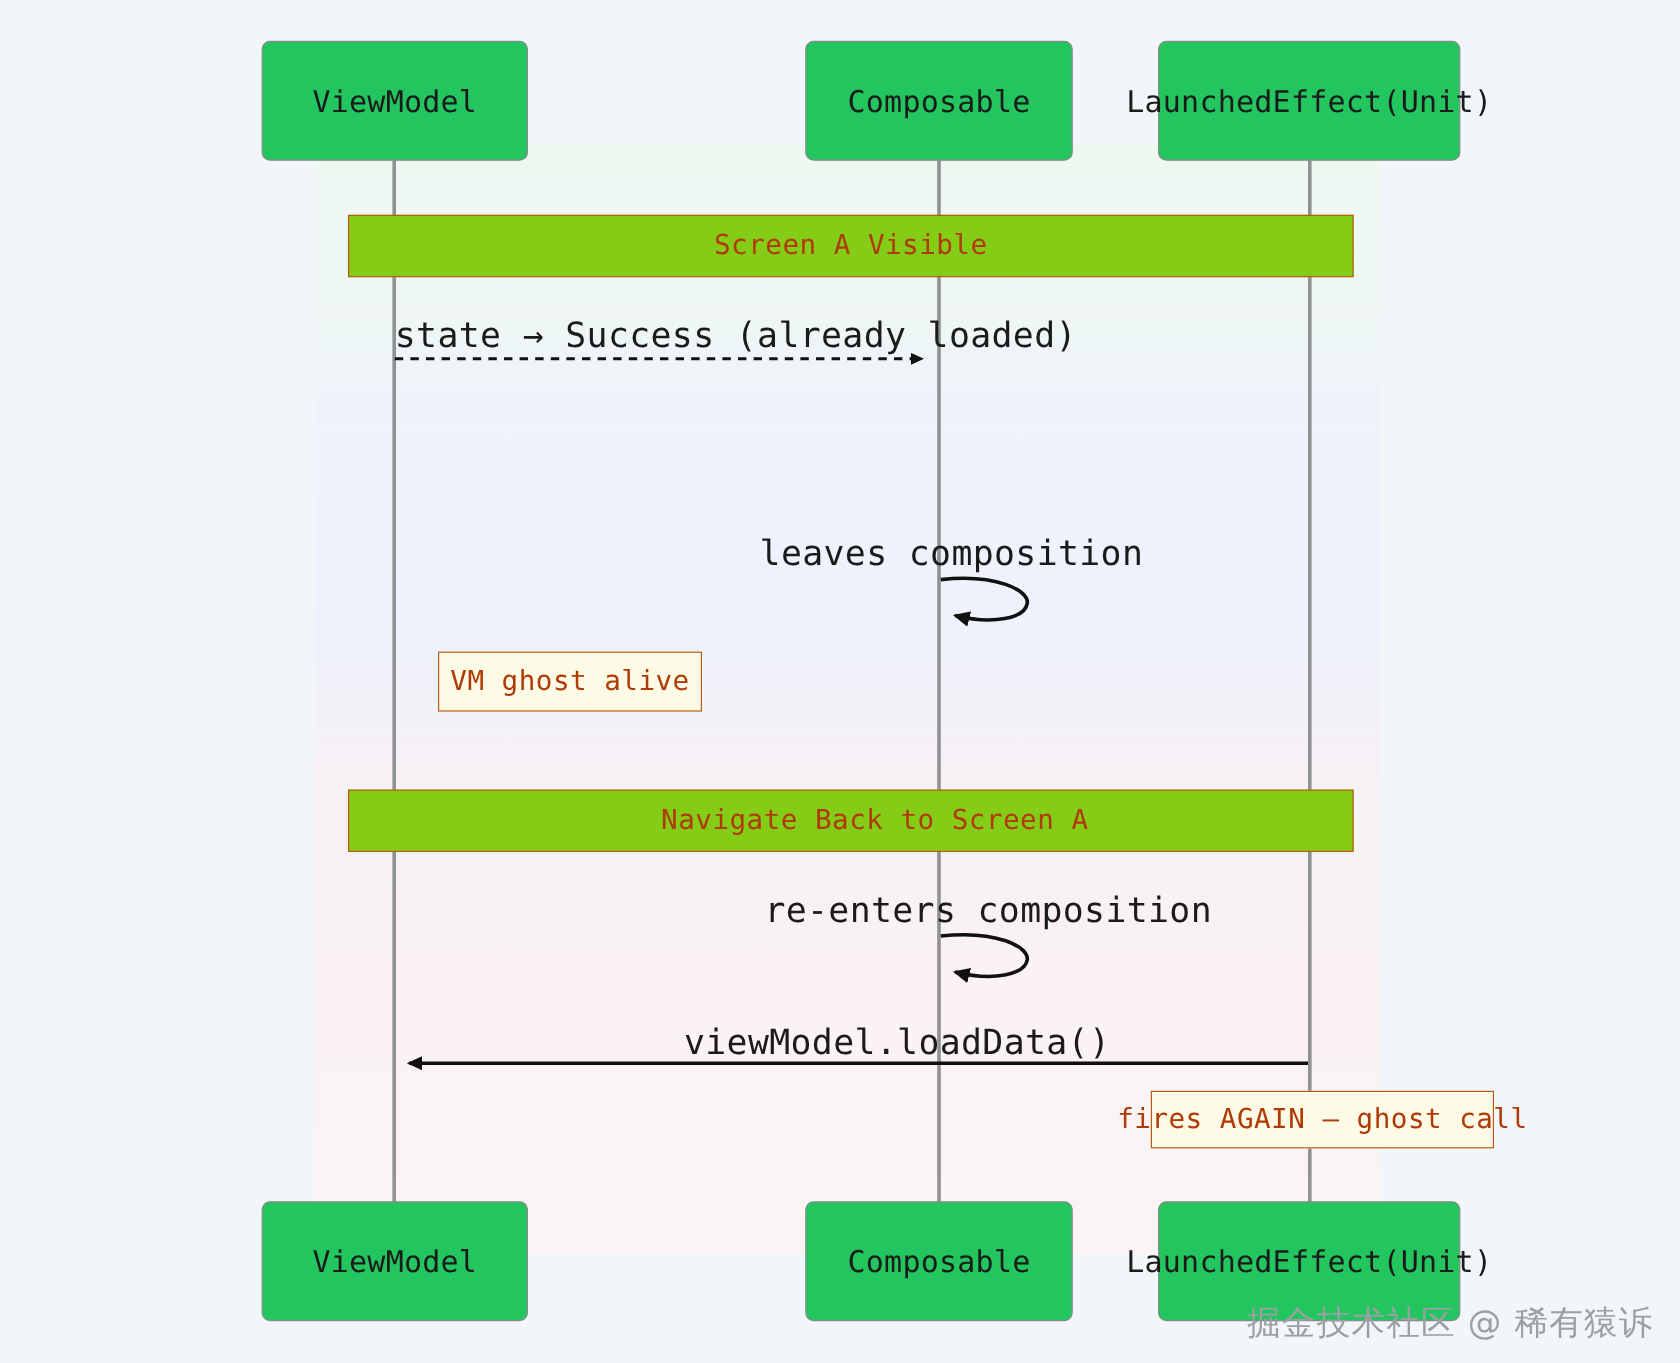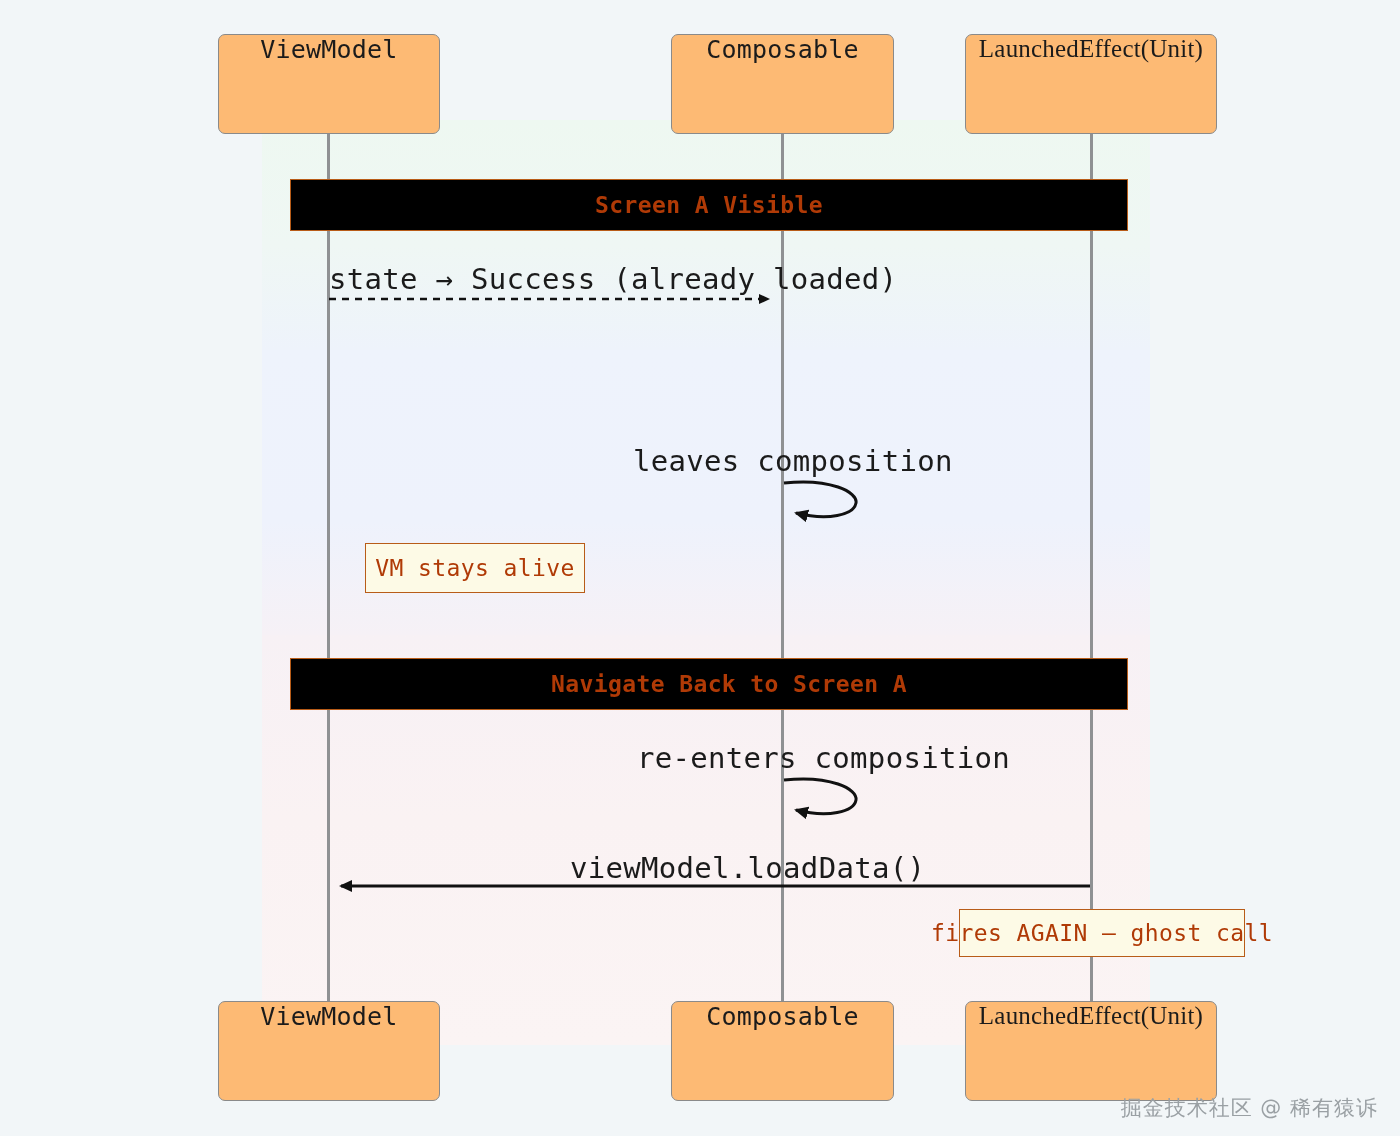--- a/index.html
+++ b/index.html
@@ -39,56 +39,55 @@
   .tint-pink {
     top: 635px;
     height: 410px;
     background: linear-gradient(180deg, #f7f1f5 0%, #faf2f3 45%, #fbf4f4 100%);
   }
 
   
   .participant {
     position: absolute;
     box-sizing: border-box;
-    background: #fdba74;
+    background: #22c55e;
     border: 1.6px solid #8a8a8a;
     border-radius: 7px;
     display: flex;
+    align-items: center;
     justify-content: center;
     color: #1b1b1b;
     font-size: 25px;
     letter-spacing: 0.2px;
     white-space: nowrap;
   }
   .participant.overflow {
     overflow: visible;
-    font-family: Liberation Serif, serif;
   }
 
   
   .lifeline {
     position: absolute;
     width: 3px;
     background: #8f9193;
   }
 
   
   .barnote {
     position: absolute;
     box-sizing: border-box;
-    background: #000000;
+    background: #84cc16;
     border: 1.7px solid #b85c18;
     display: flex;
     align-items: center;
     justify-content: center;
     color: #b03a06;
     font-size: 23px;
     letter-spacing: 0.4px;
     white-space: nowrap;
-    font-weight: bold;
   }
 
   
   .smallnote {
     position: absolute;
     box-sizing: border-box;
     background: #fdfae6;
     border: 1.7px solid #b85c18;
     display: flex;
     align-items: center;
@@ -127,21 +126,21 @@
     height: 1136px;
     pointer-events: none;
   }
 
   
   #watermark {
     position: absolute;
     right: 22px;
     bottom: 14px;
     font-family: "DejaVu Sans", "Liberation Sans", sans-serif;
-    font-size: 21px;
+    font-size: 28px;
     color: #9aa0a4;
     white-space: nowrap;
     letter-spacing: 1px;
   }
 </style>
 </head>
 <body>
 
 <div id="stage">
 
@@ -166,21 +165,21 @@
   <div class="barnote" style="left:290px; top:179px; width:838px; height:52px;">
     <span>Screen A Visible</span>
   </div>
 
   <div class="msglabel" style="left:329px; top:262px;">state → Success (already loaded)</div>
 
 
   <div class="msglabel" style="left:633px; top:444px;">leaves composition</div>
 
   <div class="smallnote" style="left:365px; top:543px; width:220px; height:50px;">
-    <span>VM stays alive</span>
+    <span>VM ghost alive</span>
   </div>
 
   <div class="barnote" style="left:290px; top:658px; width:838px; height:52px;padding-left:40px;">
     <span>Navigate Back to Screen A</span>
   </div>
 
   <div class="msglabel" style="left:637px; top:741px;">re-enters composition</div>
 
   <div class="msglabel" style="left:570px; top:851px;">viewModel.loadData()</div>
 

